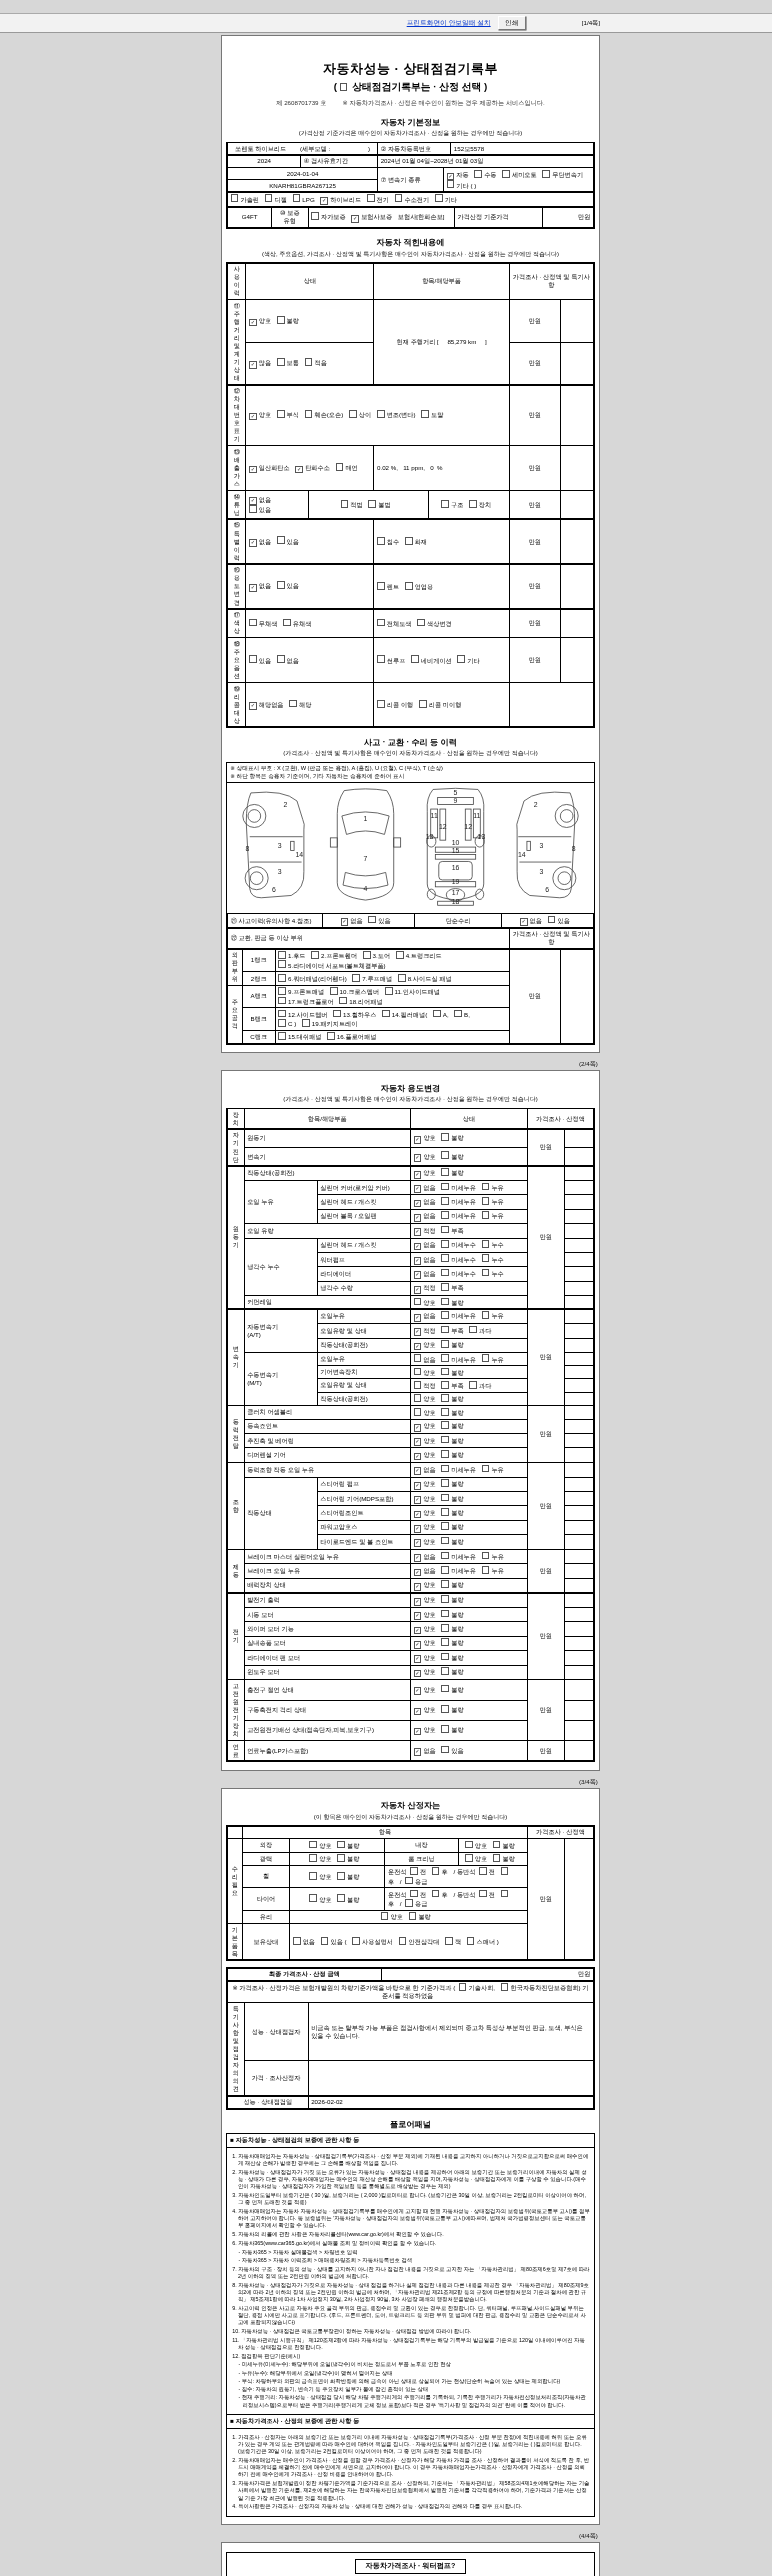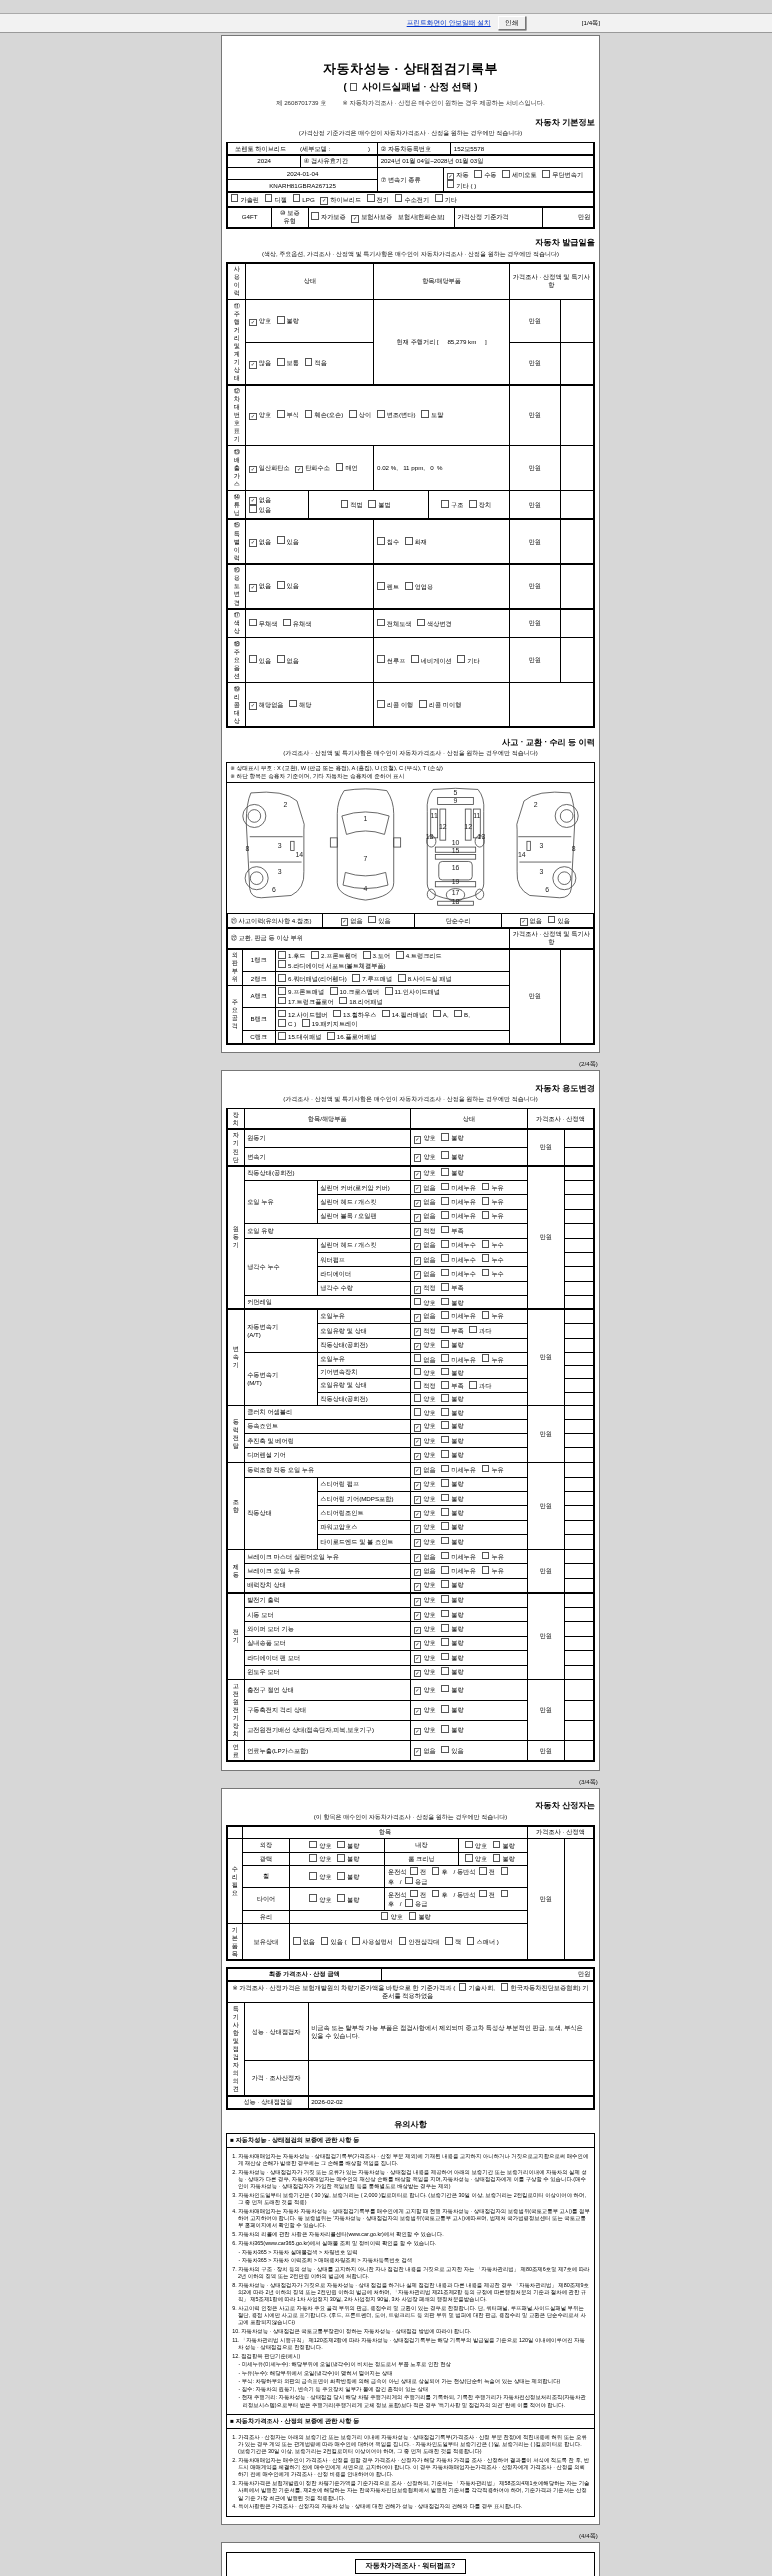--- a/index.html
+++ b/index.html
@@ -8,21 +8,21 @@
   .toolbar-inner{width:379px;margin-left:221px;display:flex;align-items:center;justify-content:flex-end;gap:7.2px}
   .install-link{color:#0033cc;text-decoration:underline;font-size:6.7px;cursor:pointer}
   .print-btn{font-size:6.7px;background:#f0f0f0;border:0.5px solid #777;border-top-color:#fff;border-left-color:#fff;box-shadow:0.5px 0.5px 0 #555;padding:1.5px 6.2px;cursor:pointer}
   .pg1mark{font-size:6.2px;margin-left:49px}
   .page{width:379px;margin-left:221px;background:#fff;border:0.5px solid #777;box-sizing:border-box;padding:3.1px 4.1px 7.2px 4.1px}
   .pgmark{width:379px;margin-left:221px;box-sizing:border-box;text-align:right;font-size:6.2px;padding:7.2px 2.1px 1px 0;color:#111}
   .doc-title{font-size:13px;font-weight:bold;text-align:center;margin-top:21px;letter-spacing:0.5px}
   .doc-subtitle{font-size:9.8px;font-weight:bold;text-align:center;margin-top:3.1px}
   .doc-meta{font-size:6.2px;text-align:center;color:#333;margin:5.2px 0 8.2px 0}
   .doc-meta .no{margin-right:14.4px}
-  .sect-title{font-size:8.2px;font-weight:bold;text-align:right;margin:8.2px 0 1.5px 0}
+  .sect-title{font-size:8.2px;font-weight:bold;text-align:center;margin:8.2px 0 1.5px 0}
   .sect-note{font-size:6px;text-align:center;margin:0 0 3.6px 0}
   .tblock{border:1px solid #000}
   .ftab{width:100%;border-collapse:collapse;table-layout:fixed;background:#fff;margin-top:-0.5px}
   .ftab td{border:0.5px solid #000;padding:1.5px 2.6px;font-size:6.2px;vertical-align:middle;overflow:hidden;line-height:1.3;word-break:break-all}
   .ctr{text-align:center}.lf{text-align:left}.rt{text-align:right}.b{font-weight:bold}
   .sm{font-size:5.4px}.sm2{font-size:5.7px;line-height:1.15}
   .pre{white-space:pre}
   .vlab{font-size:4.6px;padding:0.5px 0.5px;text-align:center;line-height:1.2;word-break:break-all}
   .amt{text-align:center}
   .cb{display:inline-block;width:5.7px;height:5.7px;border:0.5px solid #555;background:#fff;font-size:5.2px;line-height:5.7px;text-align:center;vertical-align:-0.5px;margin-right:2.1px;color:#1a1a1a;font-weight:bold;flex:none}
@@ -54,21 +54,21 @@
   <div class="toolbar-inner">
     <a class="install-link">프린트화면이 안보일때 설치</a>
     <button class="print-btn">인쇄</button>
     <span class="pg1mark">[1/4쪽]</span>
   </div>
 </div>
 
 <div class="page" style="margin-top:2.1px">
   <div class="doc-title">자동차성능 · 상태점검기록부</div>
   <div class="doc-subtitle">
-    <span>( </span><span class="cb"></span> <span>사이드실패널 · 산정 선택</span><span> )</span>
+    <span>( </span><span class="cb"></span> <span>상태점검기록부는 · 산정 선택</span><span> )</span>
   </div>
   <div class="doc-meta">
     <span class="no">제 2608701739 호</span>
     <span>※ 자동차가격조사 · 산정은 매수인이 원하는 경우 제공하는 서비스입니다.</span>
   </div>
 
   <div class="sect-title">자동차 기본정보</div>
   <div class="sect-note">(가격산정 기준가격은 매수인이 자동차가격조사 · 산정을 원하는 경우에만 적습니다)</div>
   <div class="tblock">
       <table class="ftab">
@@ -139,21 +139,21 @@
             <td class="ctr">G4FT</td>
             <td class="ctr sm">⑩ 보증<br>유형</td>
             <td class="lf sm2"><span class="cb"></span><span class="optlab">자가보증</span><span class="cb on">✓</span><span class="optlab">보험사보증</span><span class="optxt">보험사[한화손보]</span></td>
             <td class="lf">가격산정 기준가격</td>
             <td class="rt">만원</td>
           </tr>
         </tbody>
       </table>
     </div>
 
-  <div class="sect-title">자동차 발급일을</div>
+  <div class="sect-title">자동차 적힌내용에</div>
   <div class="sect-note">(색상, 주요옵션, 가격조사 · 산정액 및 특기사항은 매수인이 자동차가격조사 · 산정을 원하는 경우에만 적습니다)</div>
   <div class="tblock">
       <table class="ftab">
         <colgroup>
           <col style="width: 5%;">
           <col style="width: 35%;">
           <col style="width: 37%;">
           <col style="width: 14%;">
           <col style="width: 9%;">
         </colgroup>
@@ -966,21 +966,21 @@
         </colgroup>
         <tbody>
           <tr>
             <td class="ctr">성능 · 상태점검일</td>
             <td class="lf">2026-02-02</td>
           </tr>
         </tbody>
       </table>
     </div>
 
-  <div class="notice-title">유의사항</div>
+  <div class="notice-title">플로어패널</div>
   <div class="nsec">
     <div class="nsec-h">■ 자동차성능 · 상태점검의 보증에 관한 사항 등</div>
     <div class="nsec-b" id="noticeA">
         <p class="fp">1. 자동차매매업자는 자동차성능 · 상태점검기록부(가격조사 · 산정 부분 제외)에 기재된 내용을 고지하지 아니하거나 거짓으로고지함으로써 매수인에게 재산상 손해가 발생한 경우에는 그 손해를 배상할 책임을 집니다.</p>
         <p class="fp">2. 자동차성능 · 상태점검자가 거짓 또는 오류가 있는 자동차성능 · 상태점검 내용을 제공하여 아래의 보증기간 또는 보증거리이내에 자동차의 실제 성능 · 상태가 다른 경우, 자동차매매업자는 매수인의 재산상 손해를 배상할 책임을 지며,자동차성능 · 상태점검자에게 이를 구상할 수 있습니다.(매수인이 자동차성능 · 상태점검자가 가입한 책임보험 등을 통해별도로 배상받는 경우는 제외)</p>
         <p class="fp">3. 자동차인도일부터 보증기간은 ( 30 )일, 보증거리는 ( 2,000 )킬로미터로 합니다. (보증기간은 30일 이상, 보증거리는 2천킬로미터 이상이어야 하며, 그 중 먼저 도래한 것을 적용)</p>
         <p class="fp">4. 자동차매매업자는 자동차 자동차성능 · 상태점검기록부를 매수인에게 고지할 때 현행 자동차성능 · 상태점검자의 보증범위(국토교통부 고시)를 첨부하여 고지하여야 합니다. 동 보증범위는 '자동차성능 · 상태점검자의 보증범위'(국토교통부 고시)에따르며, 법제처 국가법령정보센터 또는 국토교통부 홈페이지에서 확인할 수 있습니다.</p>
         <p class="fp">5. 자동차의 리콜에 관한 사항은 자동차리콜센터(www.car.go.kr)에서 확인할 수 있습니다.</p>
         <p class="fp">6. 자동차365(www.car365.go.kr)에서 실매물 조회 및 정비이력 확인을 할 수 있습니다.</p>
         <p class="fps">- 자동차365 &gt; 자동차 실매물검색 &gt; 차량번호 입력</p>

